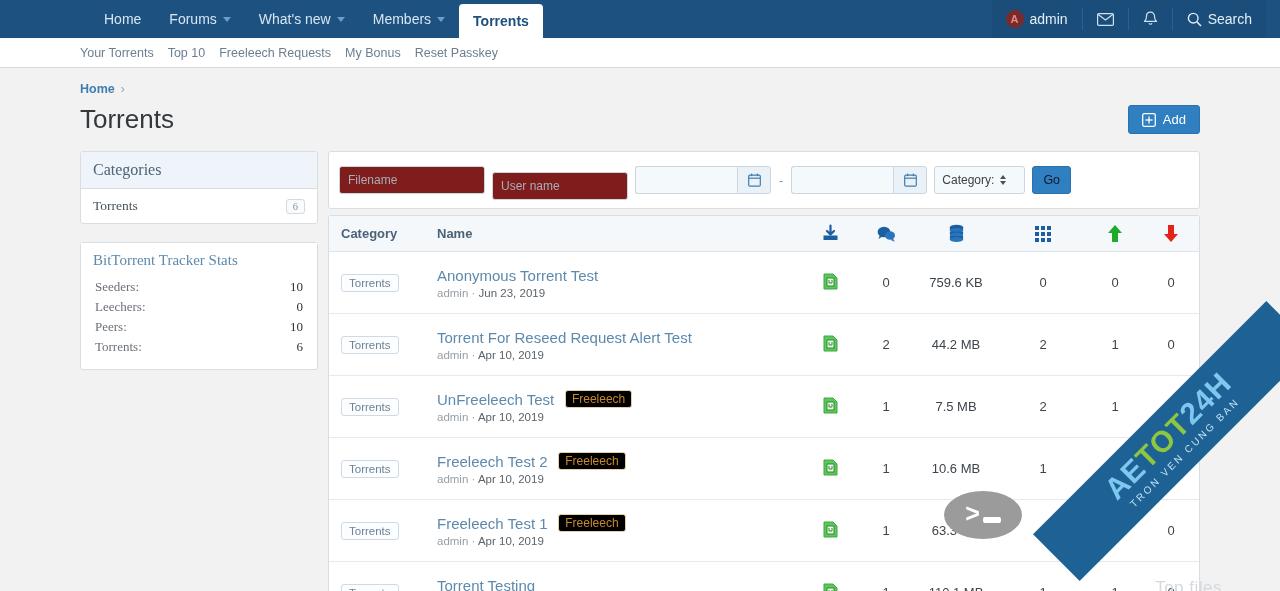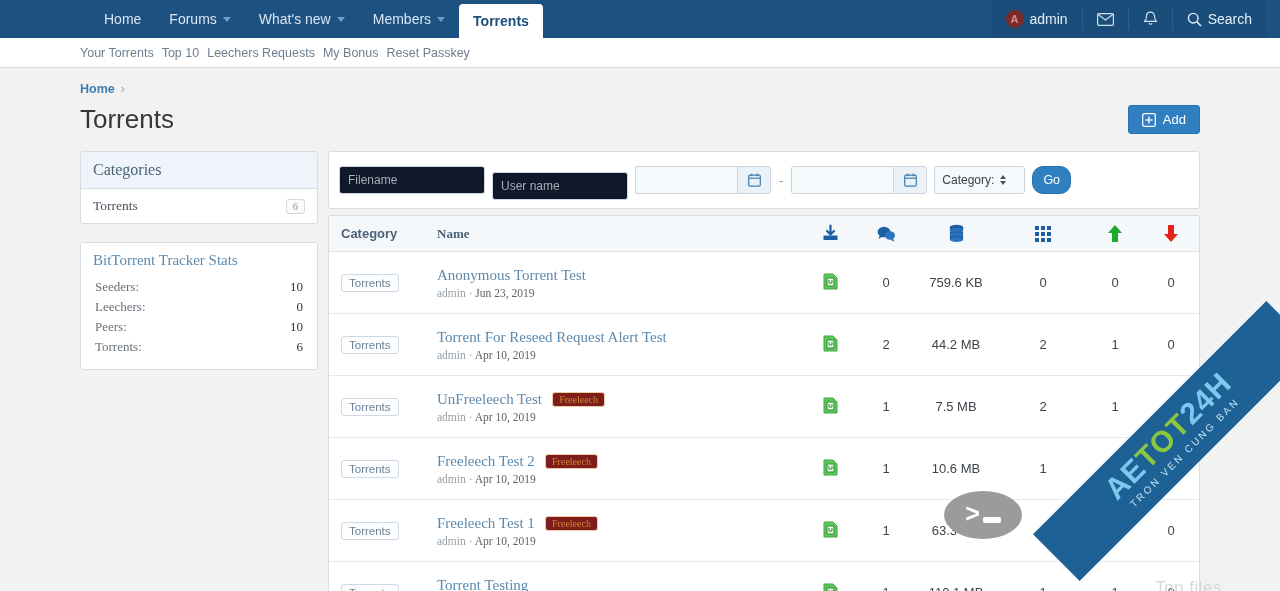--- a/index.html
+++ b/index.html
@@ -43,21 +43,21 @@
     width:18px;height:18px;border-radius:50%;
     background:#7b2a2a; color:#e08b8b;
     font-size:11px; display:flex;align-items:center;justify-content:center;
     font-weight:bold;
   }
   .ico-svg { display:block; }
 
   
   .subnav {
     height:30px; background:#ffffff; border-bottom:1px solid #d9d9d9;
-    display:flex; align-items:center; padding-left:80px; gap:8px;
+    display:flex; align-items:center; padding-left:80px; gap:14px;
   }
   .subnav a { color:#6b7f91; font-size:12.5px; text-decoration:none; cursor:pointer; }
 
   
   .page { padding:0 80px; position:relative; }
   .breadcrumb { padding-top:14px; font-size:12.5px; display:flex; align-items:center; gap:6px;}
   .breadcrumb .bc-link { color:#3f7eb0; font-weight:bold; cursor:pointer; text-decoration:none;}
   .breadcrumb .bc-sep { color:#9aa5ad; font-size:12px;}
   .titlerow { display:flex; align-items:center; justify-content:space-between; margin-top:8px;}
   h1.page-title { font-size:26px; font-weight:normal; color:#33383c; margin:0; }
@@ -93,21 +93,21 @@
   .stat-row .v { color:#2d3338; }
   .stat-wrap { padding:4px 0 12px 0; }
 
   
   .filterbar {
     background:#fff; border:1px solid #d8dde2; border-radius:3px;
     padding:8px 10px; display:flex; align-items:center; gap:7px;
     margin-bottom:6px;
   }
   .inp {
-    border:1px solid #cdd6de; background:#0f172a; border-radius:3px;
+    border:1px solid #cdd6de; background:#7f1d1d; border-radius:3px;
     height:28px; font-size:12px; color:#888f96; padding:0 8px;
     font-family:"Liberation Sans", sans-serif;
   }
   .inp::placeholder { color:#a7aeb5; }
   .inp-file { width:146px; }
   .inp-user { width:136px;margin-top:12px; }
   .datewrap { display:flex; align-items:center; }
   .date-in {
     width:102px; border:1px solid #cdd6de; border-right:none;
     background:#f4f9fc; height:28px; border-radius:3px 0 0 3px;
@@ -123,33 +123,33 @@
     font-size:12px; color:#404040; padding:0 18px 0 7px; position:relative;
     display:flex; align-items:center; gap:6px; cursor:pointer; min-width:68px;
   }
   .spinner { display:flex; flex-direction:column; gap:2px; }
   .spinner i {
     width:0;height:0;border-left:3.5px solid transparent;border-right:3.5px solid transparent;
   }
   .spinner .up { border-bottom:4px solid #4a5158; }
   .spinner .dn { border-top:4px solid #4a5158; }
   .btn-go {
-    background:#2f7fc1; border:1px solid #2a72ae; color:#ffffff; border-radius:11px;
+    background:#2f7fc1; border:1px solid #2a72ae; color:#0f172a; border-radius:3px;
     height:28px; padding:0 10px; font-size:12.5px; cursor:pointer;
   }
 
   
   .tbl { background:#fff; border:1px solid #d8dde2; border-radius:3px 3px 0 0; }
   .trow { display:flex; align-items:center; border-bottom:1px solid #e6eaee; }
   .thead {
     background:#f4f8fb; border-bottom:1px solid #dce3e9;
     height:36px; font-size:13px; color:#4c6276; font-weight:bold;justify-content:space-between;
   }
   .c-cat   { width:108px; padding-left:12px; flex:none; }
-  .c-name  { flex:1; min-width:0;font-family:Liberation Serif, serif; }
+  .c-name  { flex:1; min-width:0; }
   .c-dl    { width:58px; flex:none; text-align:center;}
   .c-com   { width:54px; flex:none; text-align:center;}
   .c-size  { width:86px; flex:none; text-align:center;}
   .c-snat  { width:88px; flex:none; text-align:center;}
   .c-seed  { width:56px; flex:none; text-align:center;}
   .c-leech { width:56px; flex:none; text-align:center;}
   .thead .c-dl,.thead .c-com,.thead .c-size,.thead .c-snat,.thead .c-seed,.thead .c-leech{
     display:flex; align-items:center; justify-content:center;
   }
   .drow { height:62px; font-size:13px; color:#3d444b; }
@@ -157,22 +157,22 @@
     display:inline-block; border:1px solid #cfdae4; border-radius:3px;
     background:#fbfdff; color:#6d8296; font-size:11.5px; padding:2px 7px;
     cursor:pointer;
   }
   .tname {
     color:#5d89ad; font-size:15px; text-decoration:none; cursor:pointer;
     display:inline-block; vertical-align:middle;
   }
   .fl-badge {
     display:inline-block; vertical-align:middle; margin-left:7px;
-    background:#7f1d1d; border:1px solid #e8cfa3; color:#c98a2e;
-    font-size:10px; border-radius:3px; padding:1px 6px;
+    background:#000000; border:1px solid #e8cfa3; color:#c98a2e;
+    font-size:12px; border-radius:3px; padding:1px 6px;
   }
   .tmeta { font-size:11.5px; color:#97a0a8; margin-top:3px; }
   .meta-strong { color:#5b6369; }
 
   
   .wm-text {
     position:absolute; right:58px; top:498px; font-size:17px;
     color:#d4d9dd; letter-spacing:.5px; pointer-events:none;margin-top:12px;
   }
   .wm-text2 {
@@ -250,21 +250,21 @@
         <line x1="9.8" y1="9.8" x2="14" y2="14" stroke="#e2eef7" stroke-width="1.6"></line>
       </svg>
       <span>Search</span>
     </div>
   </div>
 </div>
 
 <div class="subnav">
   <a>Your Torrents</a>
   <a>Top 10</a>
-  <a>Leechers Requests</a>
+  <a>Freeleech Requests</a>
   <a>My Bonus</a>
   <a>Reset Passkey</a>
 </div>
 
 <div class="page">
 
   <div class="breadcrumb">
     <a class="bc-link">Home</a>
     <span class="bc-sep">›</span>
   </div>

